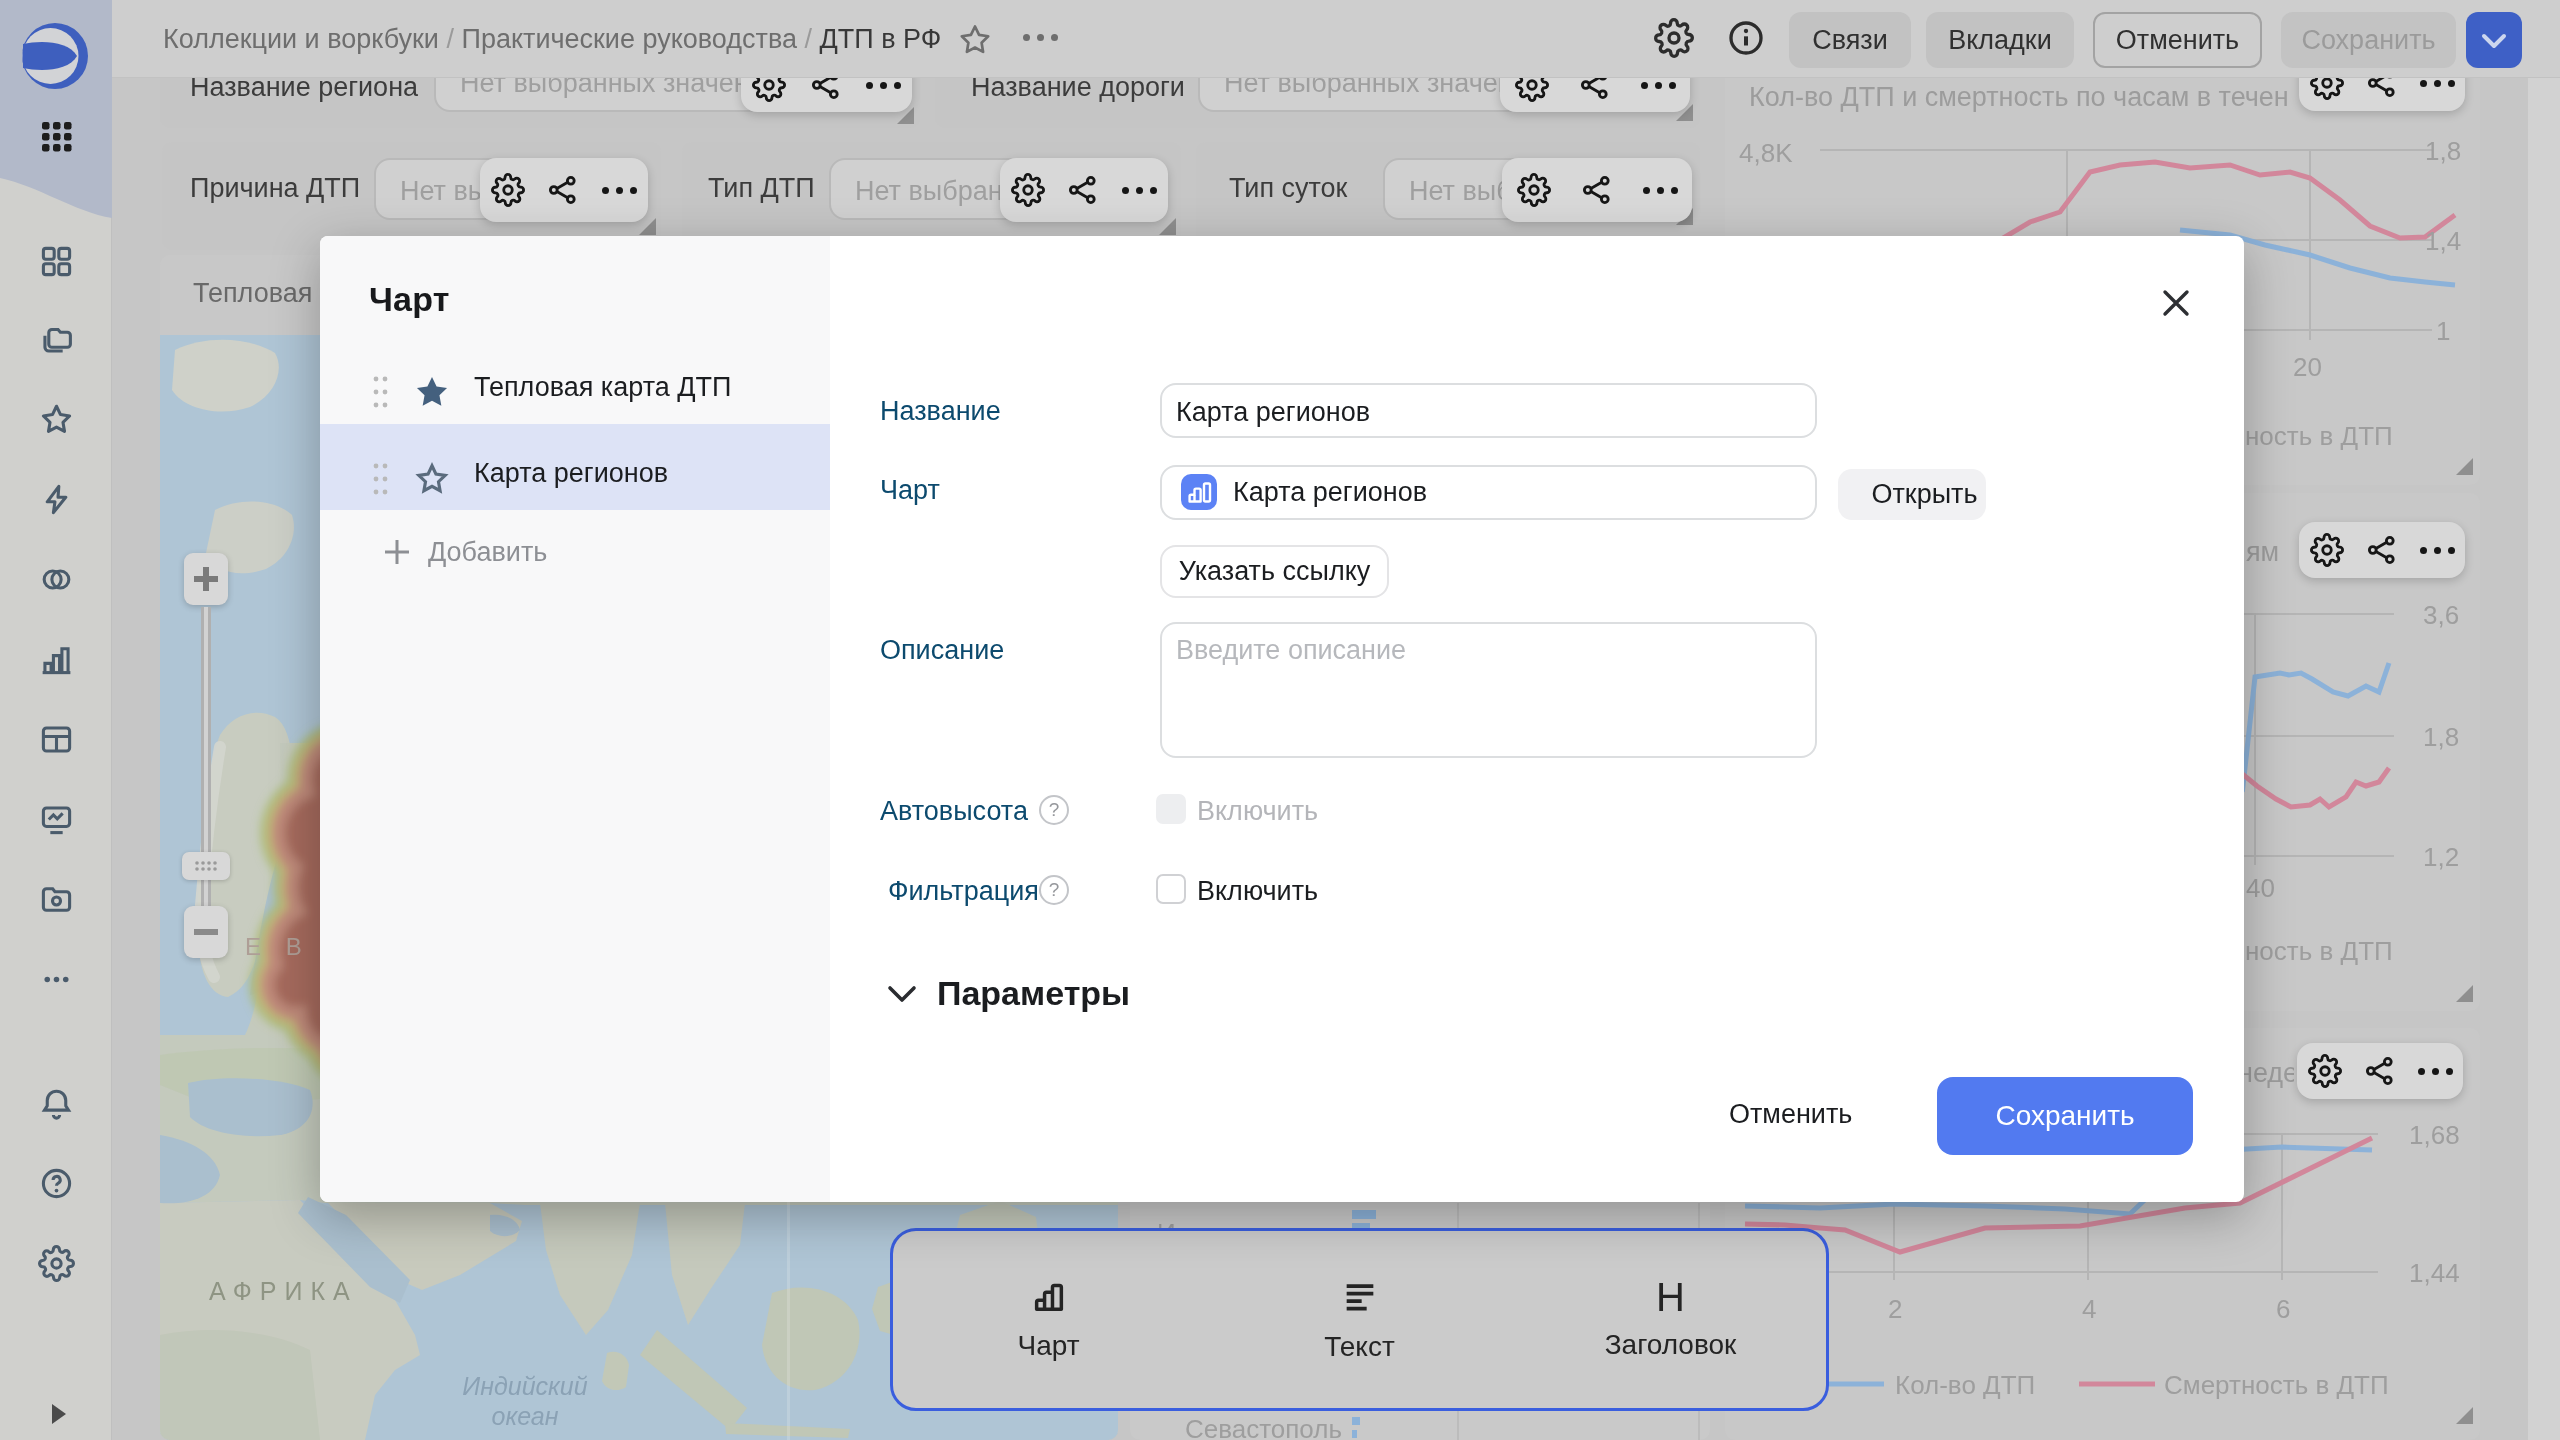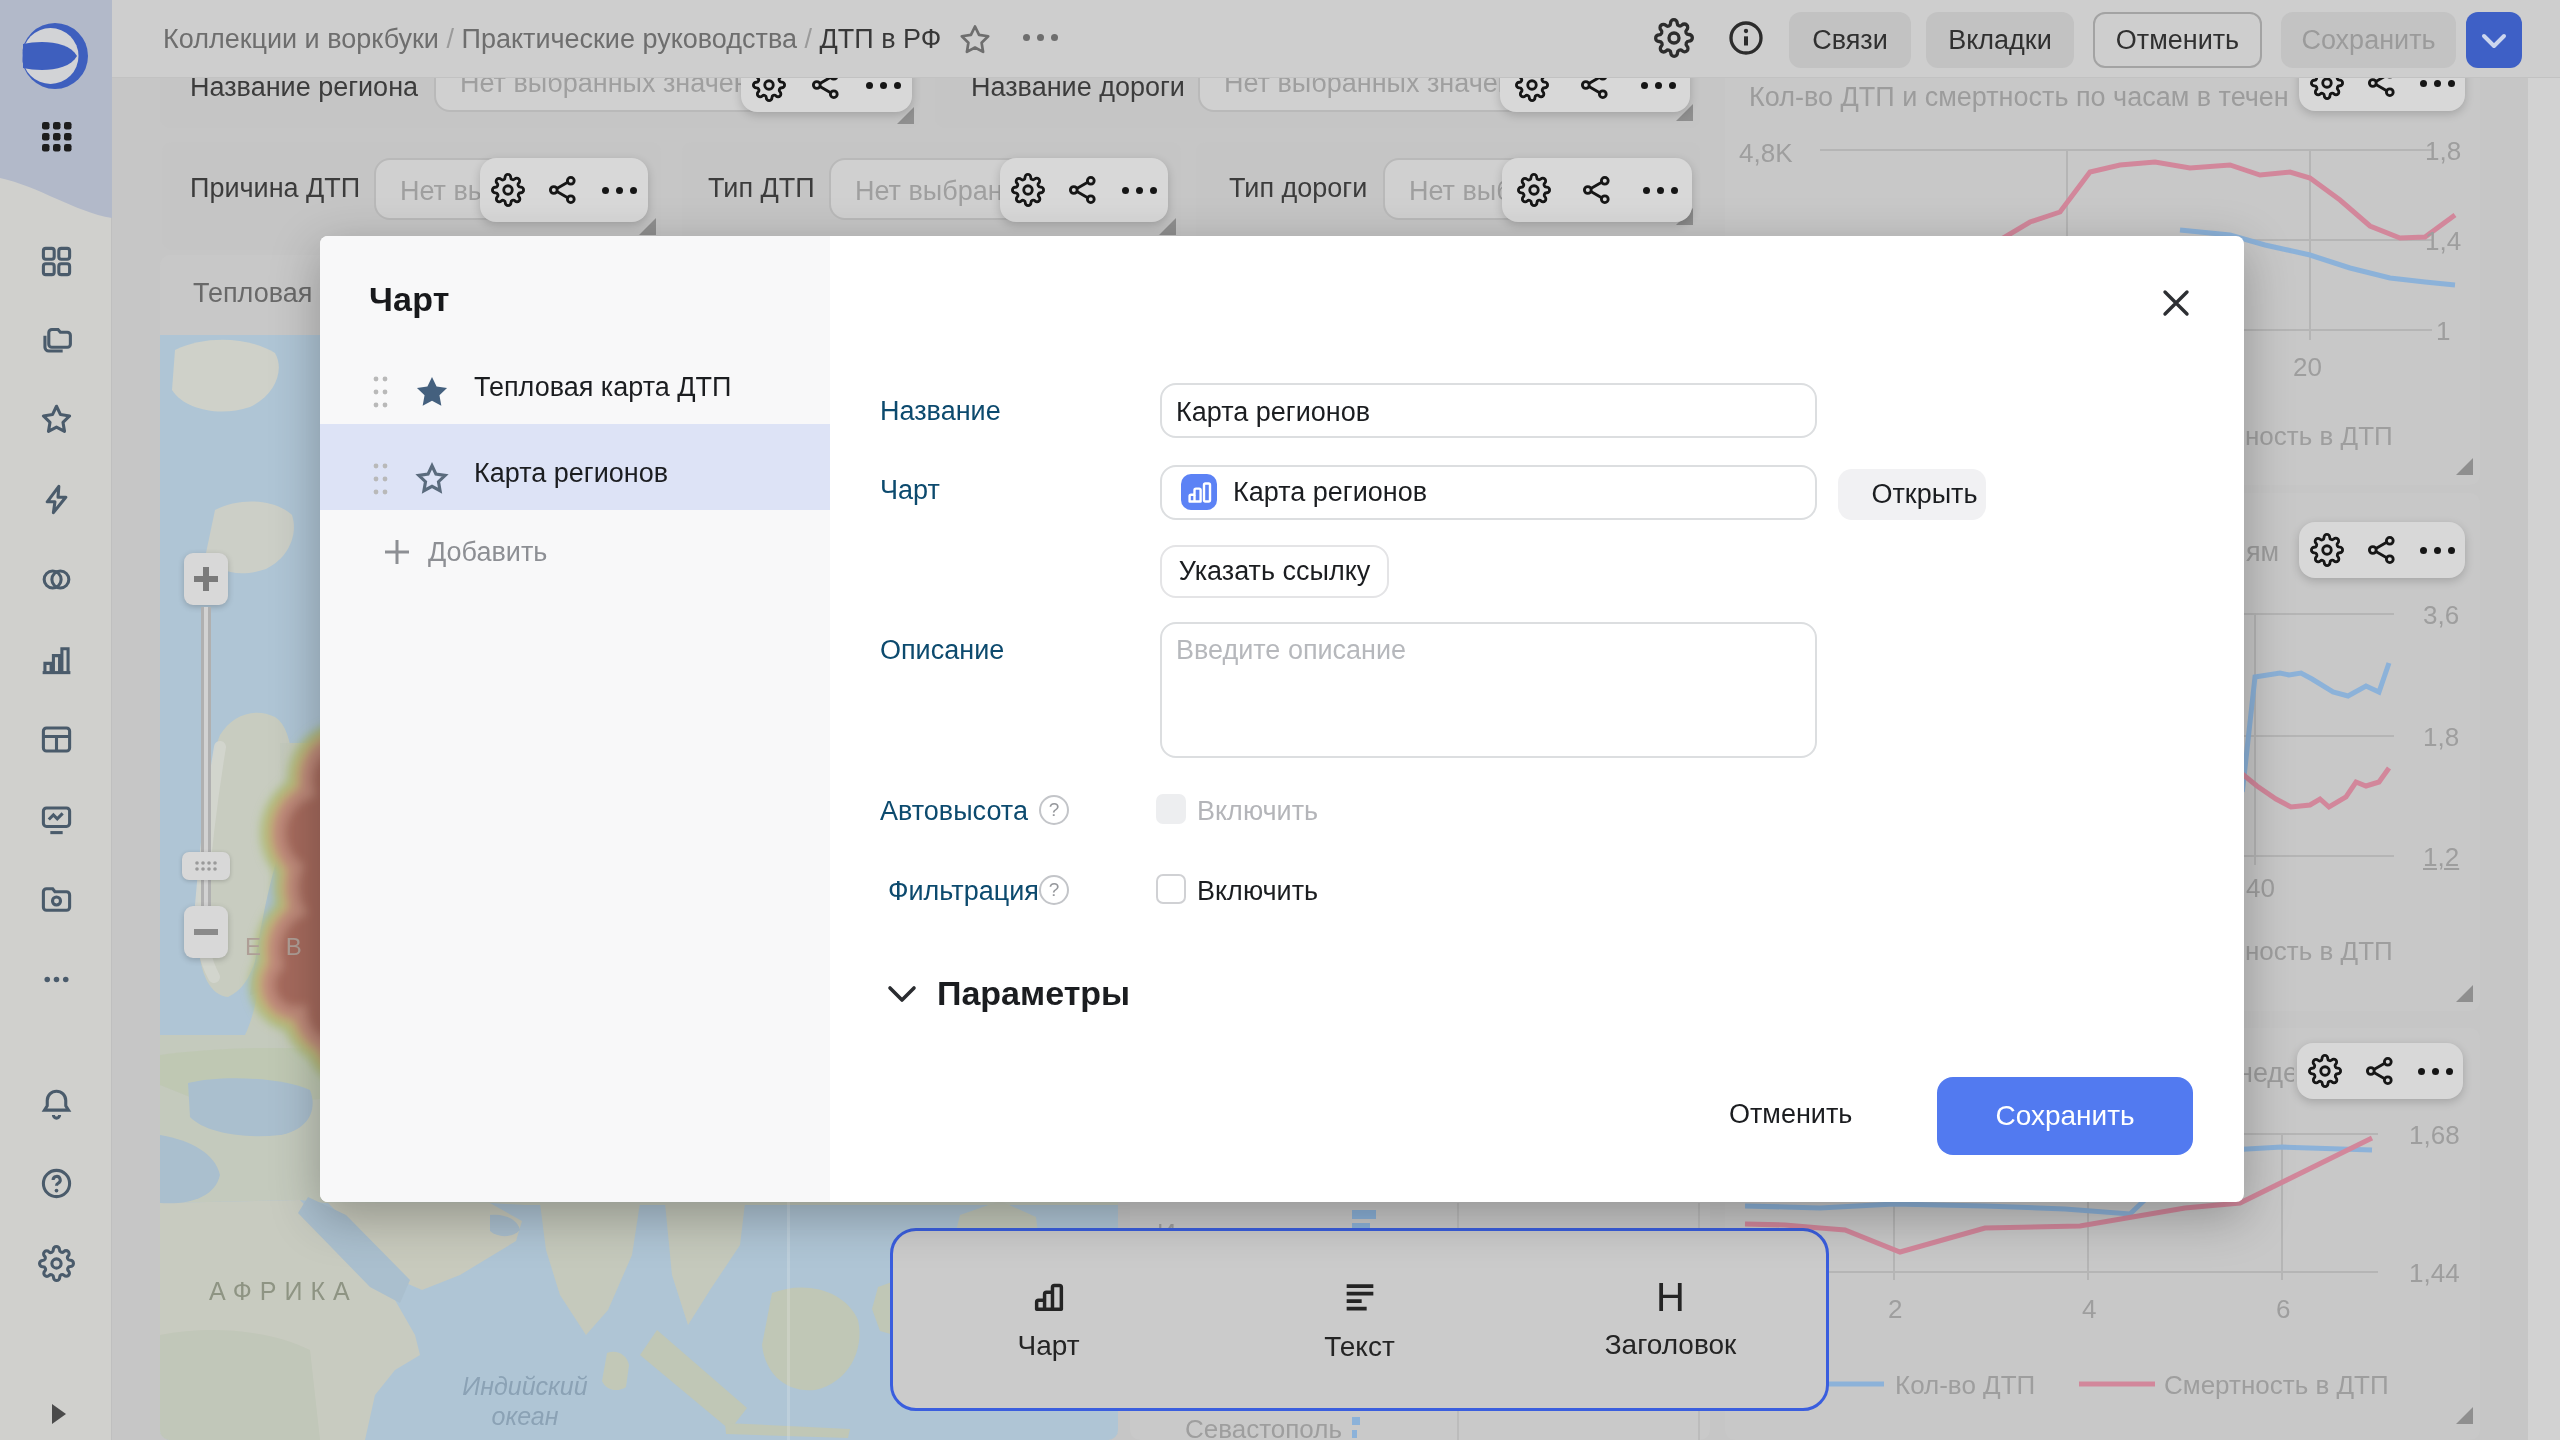--- a/index.html
+++ b/index.html
@@ -54,21 +54,21 @@
 
   <div class="abs card" style="left:162px; top:142px; width:499px; height:108px;"></div>
   <div class="abs card" style="left:682px; top:142px; width:499px; height:108px;"></div>
   <div class="abs card" style="left:1196px; top:142px; width:504px; height:108px;"></div>
   <div class="abs flabel" style="left:190px; top:173px;">Причина ДТП</div>
   <div class="abs finput" style="left:374px; top:158px; width:274px; height:62px;"></div>
   <div class="abs ph" style="left:400px; top:176px; width:240px; overflow:hidden;">Нет выб</div>
   <div class="abs flabel" style="left:708px; top:173px;">Тип ДТП</div>
   <div class="abs finput" style="left:829px; top:158px; width:339px; height:62px;"></div>
   <div class="abs ph" style="left:855px; top:176px; width:290px; overflow:hidden;">Нет выбранн</div>
-  <div class="abs flabel" style="left:1229px; top:173px;">Тип дороги</div>
+  <div class="abs flabel" style="left:1229px; top:173px;">Тип суток</div>
   <div class="abs finput" style="left:1383px; top:158px; width:305px; height:62px;"></div>
   <div class="abs ph" style="left:1409px; top:176px; width:300px; overflow:hidden;">Нет выбра</div>
   <div class="abs tri" style="left:639px; top:218px;"></div>
   <div class="abs tri" style="left:1159px; top:218px;"></div>
   <div class="abs tri" style="left:1676px; top:208px;"></div>
 
   <div class="abs panel" style="left:160px; top:255px; width:958px; height:1185px; overflow:hidden;">
     <div class="abs ctitle" style="left:33px; top:23px; color:#696969;">Тепловая карта ДТП</div>
     <div class="abs" id="mapbox" style="left:0; top:80px; width:958px; height:1105px;">
         <svg width="958" height="1105" viewBox="0 0 958 1105">
@@ -254,21 +254,21 @@
       <line x1="95" y1="121" x2="669" y2="121"></line>
       <line x1="95" y1="243" x2="669" y2="243"></line>
       <line x1="95" y1="363" x2="669" y2="363"></line>
       <line x1="530" y1="121" x2="530" y2="372"></line>
     </g>
     <polyline fill="none" stroke="#8cb2d9" stroke-width="5" points="505,260 515,289 518,293 530,184 555,180 564,182 576,180 587,186 608,199 623,203 641,193 654,199 664,170"></polyline>
     <polyline fill="none" stroke="#d2879b" stroke-width="5" points="505,268 510,275 532,293 551,306 566,314 585,312 595,306 604,314 621,304 631,289 641,293 654,289 664,275"></polyline>
   </svg>
   <div class="abs axlab" style="left:2423px; top:600px;">3,6</div>
   <div class="abs axlab" style="left:2423px; top:722px;">1,8</div>
-  <div class="abs axlab" style="left:2423px; top:842px;text-decoration:underline;">1,2</div>
+  <div class="abs axlab" style="left:2423px; top:842px;">1,2</div>
   <div class="abs axlab" style="left:2246px; top:873px;">40</div>
   <div class="abs axlab" style="left:2245px; top:936px;">ность в ДТП</div>
   <div class="abs tri" style="left:2456px; top:985px;"></div>
 
   <div class="abs panel" style="left:1725px; top:1028px; width:755px; height:412px;"></div>
   <div class="abs ctitle" style="left:1749px; top:1058px; width:470px; overflow:hidden;">Кол-во ДТП и смертность по дням недели</div>
   <div class="abs ctitle" style="left:2238px; top:1058px; width:56px; overflow:hidden;">недели</div>
   <svg class="abs" width="755" height="412" style="left:1725px; top:1028px;" viewBox="0 0 755 412">
     <g stroke="#b5b5b5" stroke-width="2">
       <line x1="70" y1="106" x2="653" y2="106"></line>

